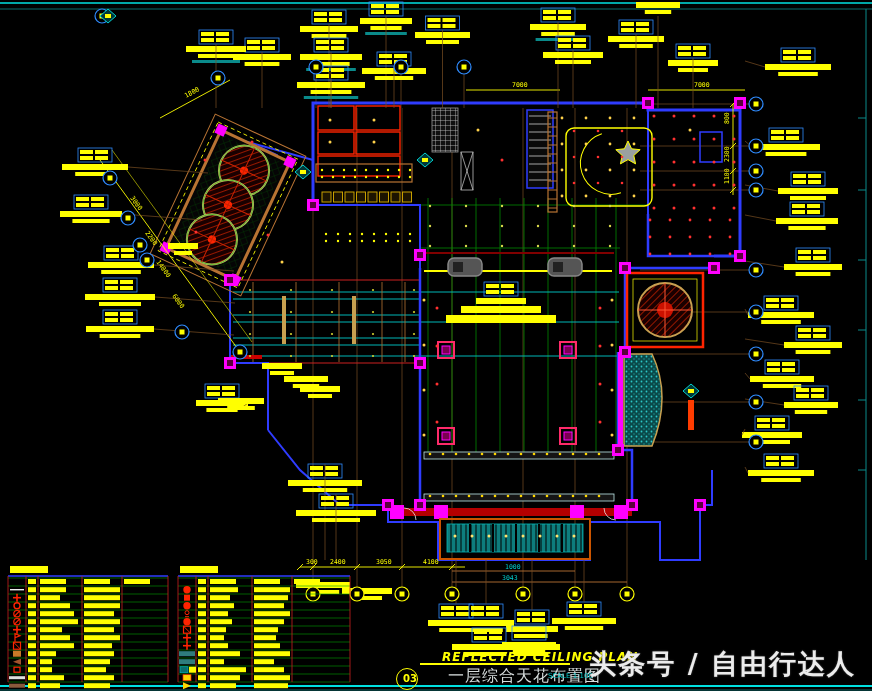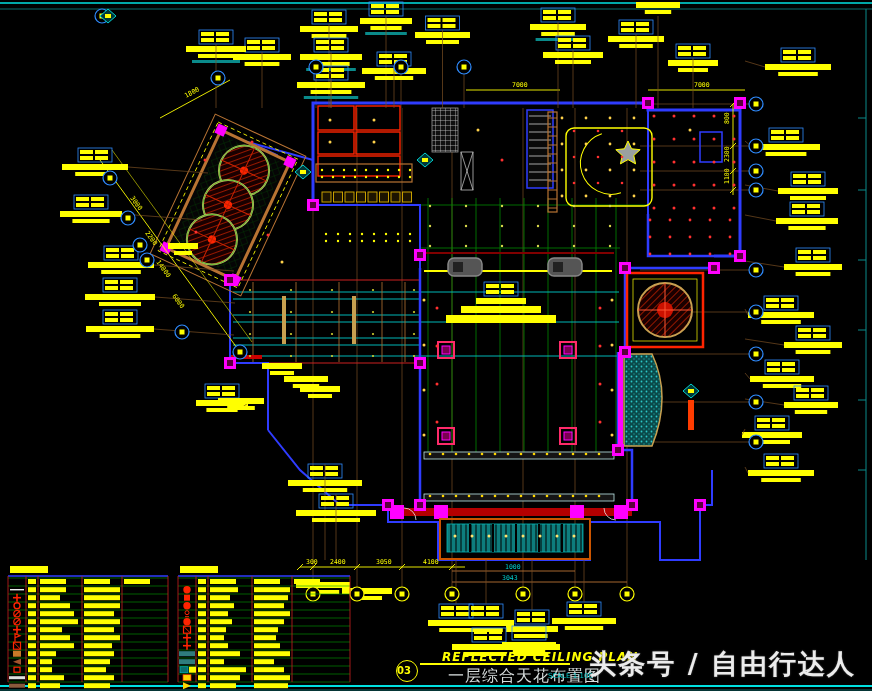--- a/index.html
+++ b/index.html
@@ -1,21 +1,21 @@
 <!DOCTYPE html>
 <html><head>
 <meta charset="utf-8">
 <style>
   html,body{margin:0;padding:0;background:#000;}
   .stage{position:relative;width:872px;height:691px;background:#000;overflow:hidden;
          font-family:"DejaVu Sans",sans-serif;}
   svg{position:absolute;left:0;top:0;}
   .titleblock{position:absolute;left:396px;top:648px;width:200px;height:40px;color:#cfd6d6;}
-  .tb-num{position:absolute;left:0;top:12px;width:20px;height:20px;border:1.5px solid #ffff00;
-          border-radius:50%;color:#ffff00;font-size:10px;font-weight:bold;text-align:left;line-height:20px;}
+  .tb-num{position:absolute;left:0;top:20px;width:20px;height:20px;border:1.5px solid #ffff00;
+          border-radius:50%;color:#ffff00;font-size:10px;font-weight:bold;text-align:right;line-height:20px;}
   .tb-en{position:absolute;left:46px;top:2px;color:#ffff00;font-size:12px;font-weight:bold;
          font-style:italic;letter-spacing:1px;white-space:nowrap;}
   .tb-underline{position:absolute;left:24px;top:15px;width:150px;height:2px;background:#ffff00;}
   .tb-cn{position:absolute;left:24px;top:18px;color:#d8dede;font-size:16px;letter-spacing:1px;white-space:nowrap;margin-left:28px;}
   .tb-scale{position:absolute;left:132px;top:24px;color:#00c8c8;font-size:7px;white-space:nowrap;padding-left:20px;}
   .watermark{position:absolute;right:16px;top:646px;color:#ececec;font-size:27px;font-weight:bold;
              letter-spacing:2px;white-space:nowrap;text-shadow:0 0 2px #555;}
 </style>
 </head>
 <body>

